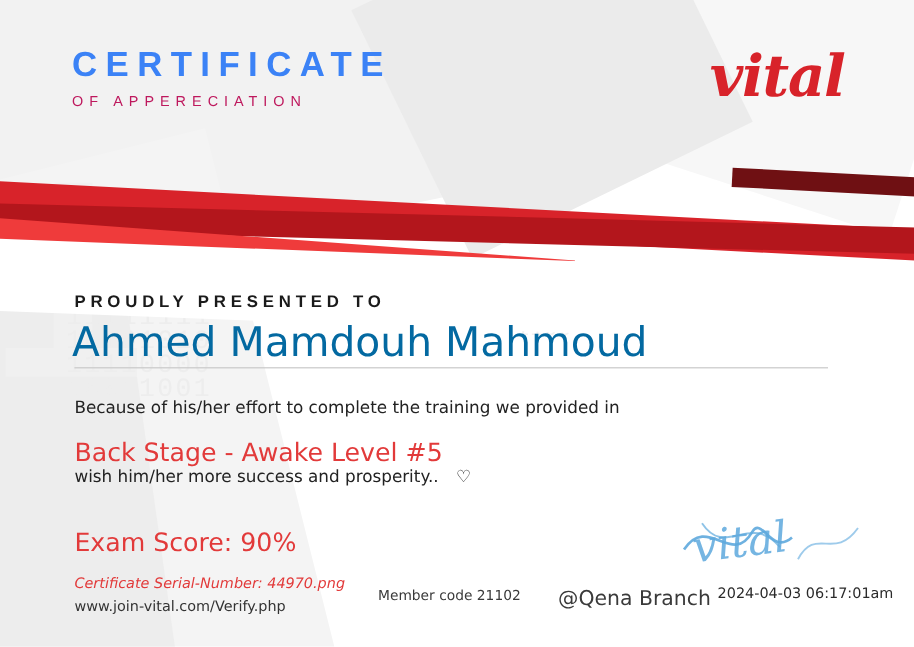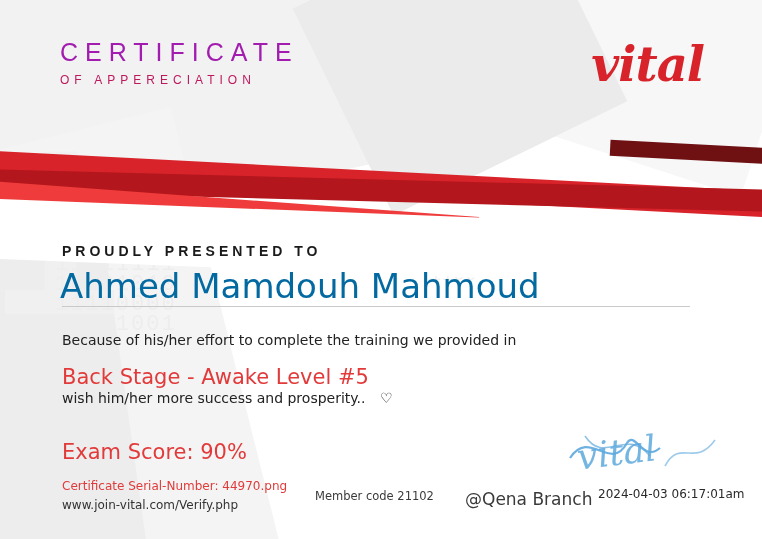--- a/index.html
+++ b/index.html
@@ -163,24 +163,24 @@
     transform: rotate(3deg);
   }
 
   
   .header {
     position: absolute;
     left: 60px;
     top: 38px;
   }
   .title {
-    font-size: 25px;
-    font-weight: normal;
+    font-size: 29px;
+    font-weight: bold;
     letter-spacing: 7px;
-    color: #a21caf;
+    color: #3b82f6;
     font-family: "Liberation Sans", sans-serif;
   }
   .subtitle {
     margin-top: 6px;
     font-size: 12px;
     letter-spacing: 5px;
     color: #be185d;
     font-family: "Liberation Sans", sans-serif;
   }
   .brand {
@@ -261,20 +261,21 @@
     font-family: "DejaVu Sans", sans-serif;
     text-align: center;
   }
   .serial {
     position: absolute;
     left: 62px;
     top: 479px;
     font-size: 12px;
     color: #e23a3a;
     font-family: "DejaVu Sans", sans-serif;
+    font-style: italic;
   }
   .verify-url {
     position: absolute;
     left: 62px;
     top: 498px;
     font-size: 12px;
     color: #333333;
     font-family: "DejaVu Sans", sans-serif;
   }
   .member-code {

